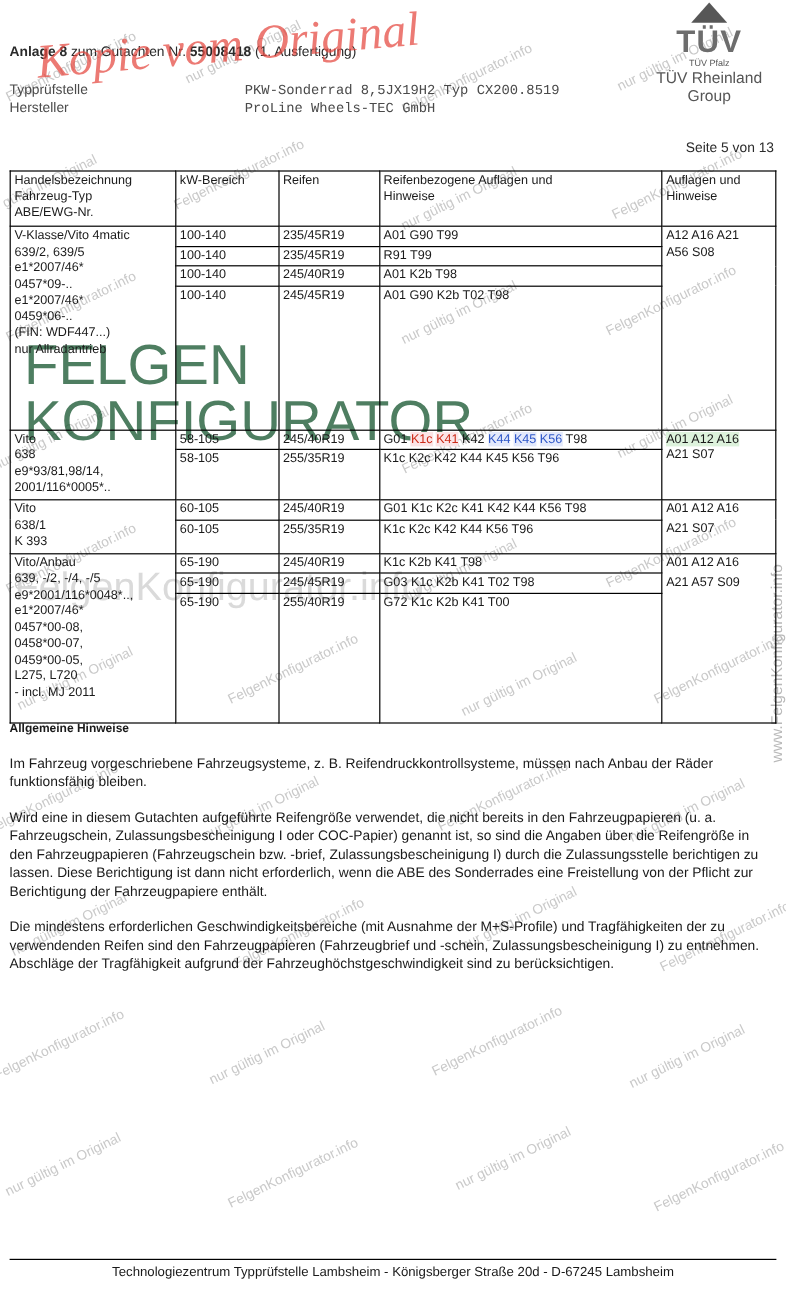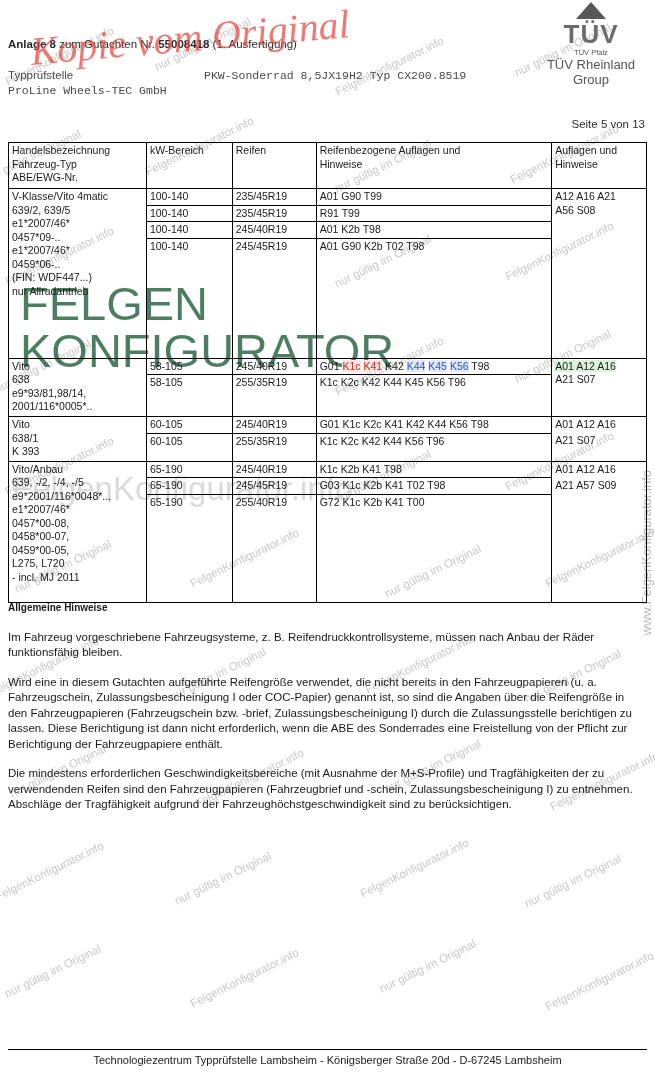--- a/index.html
+++ b/index.html
@@ -184,20 +184,21 @@
   <div class="hdr-line2">
     <b>Anlage 8</b><span> zum Gutachten Nr. </span><b>55008418</b><span> (1. Ausfertigung)</span>
   </div>
 
   <div class="hdr-grid">
     <div class="hdr-row">
       <div class="hdr-lbl">Typprüfstelle</div>
       <div class="hdr-val">PKW-Sonderrad 8,5JX19H2 Typ CX200.8519</div>
     </div>
     <div class="hdr-row">
+      <div class="hdr-lbl">Hersteller</div>
       <div class="hdr-val">ProLine Wheels-TEC GmbH</div>
     </div>
   </div>
 
   <div class="seite">Seite 5 von 13</div>
 
   <div class="tuv">
     <div class="tuv-tri"></div>
     <div class="tuv-word">TÜV</div>
     <div class="tuv-sub1">TÜV Pfalz</div>

